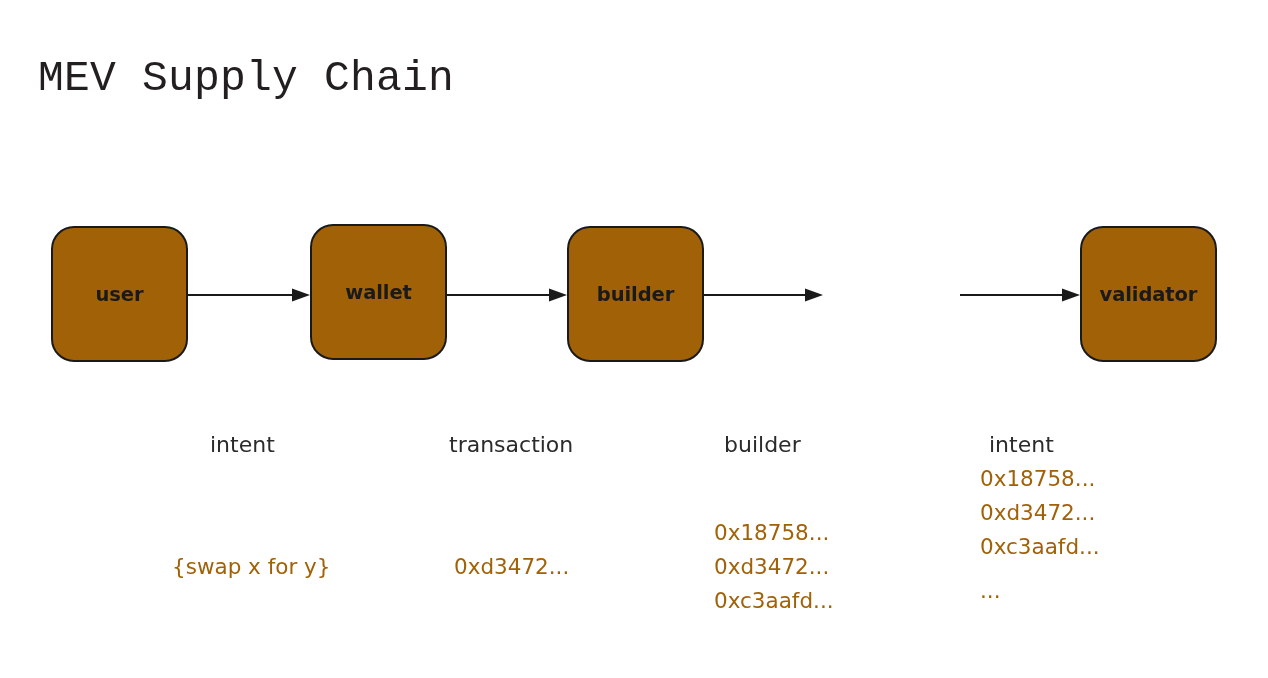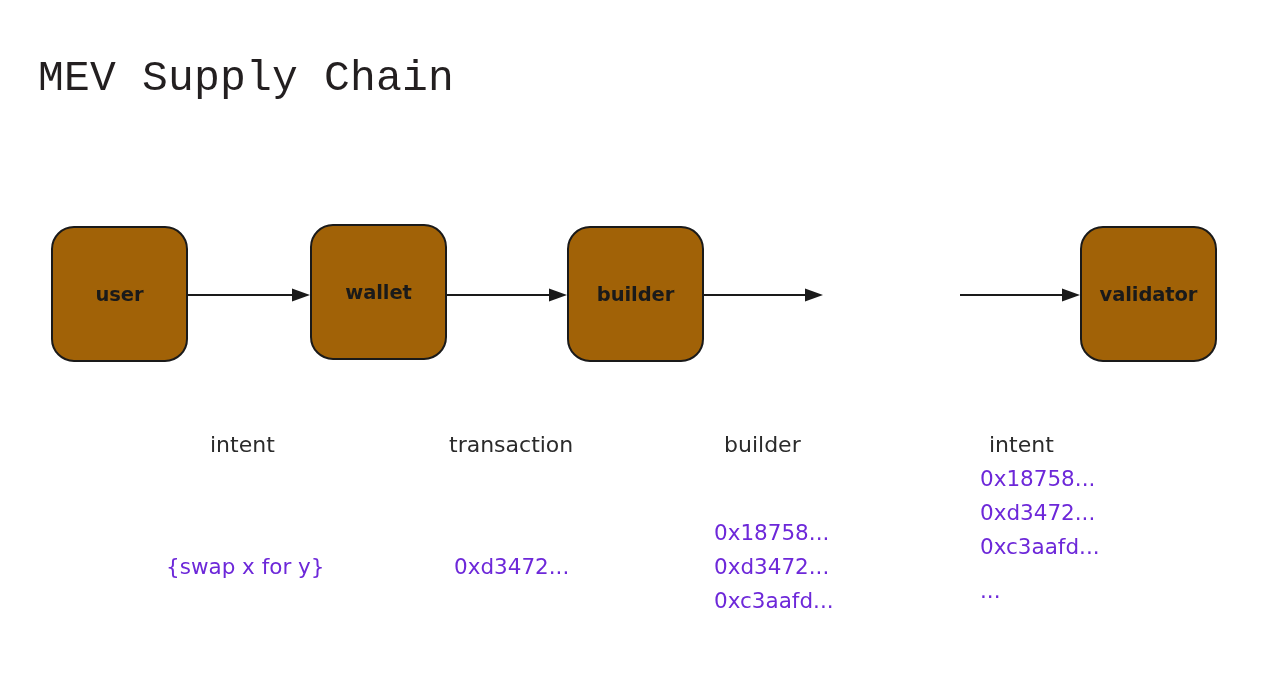--- a/index.html
+++ b/index.html
@@ -89,25 +89,25 @@
   }
   .stage-intent      { left: 210px; }
   .stage-transaction { left: 441px; margin-left: 8px; }
   .stage-bundle      { left: 724px; }
   .stage-block       { left: 989px; }
 
   
   .payload {
     position: absolute;
     font-size: 21.5px;
-    color: #6d28d9;
+    color: #a16207;
     line-height: 34px;
     white-space: nowrap;
   }
-  .payload-intent      { left: 166px; top: 550px; }
+  .payload-intent      { left: 172px; top: 550px; }
   .payload-transaction { left: 454px; top: 550px; }
   .payload-bundle      { left: 714px; top: 516px; }
   .payload-block       { left: 980px; top: 462px; }
   .payload-line { display: block; }
   .payload-ellipsis { display: block; margin-top: 10px; }
 </style>
 </head>
 <body>
 
 <div class="page-title">MEV Supply Chain</div>

